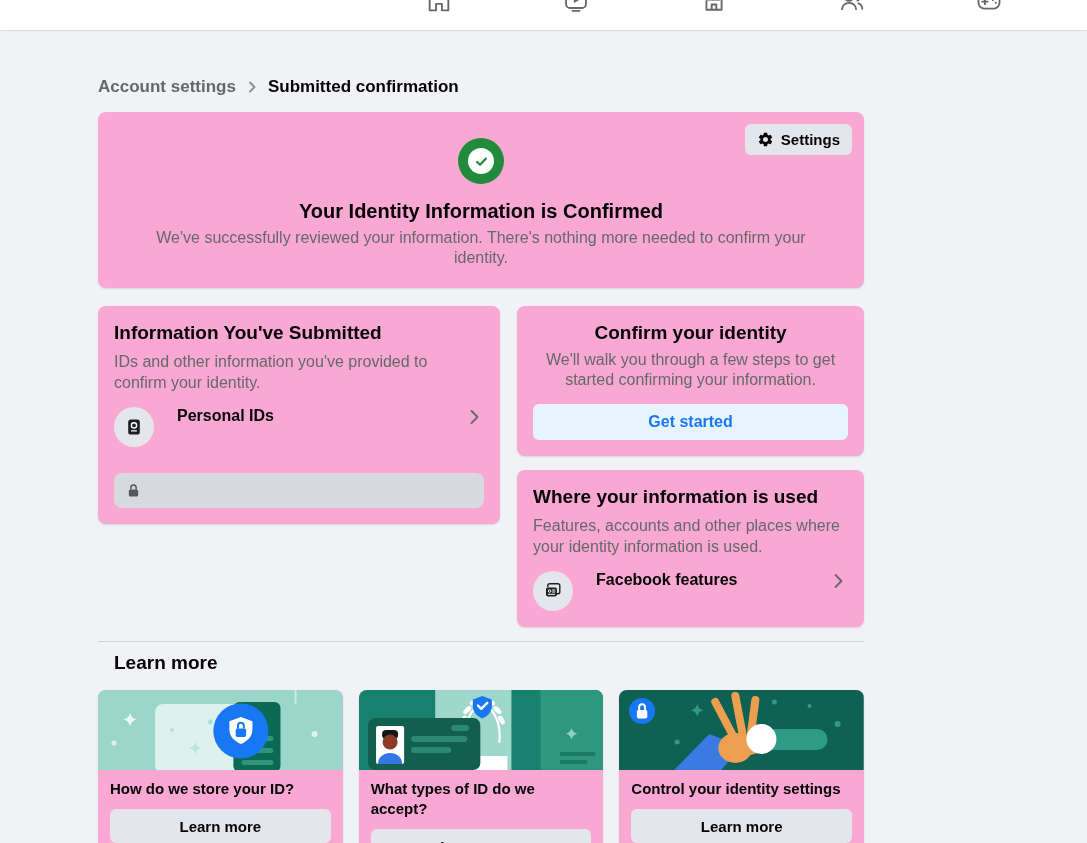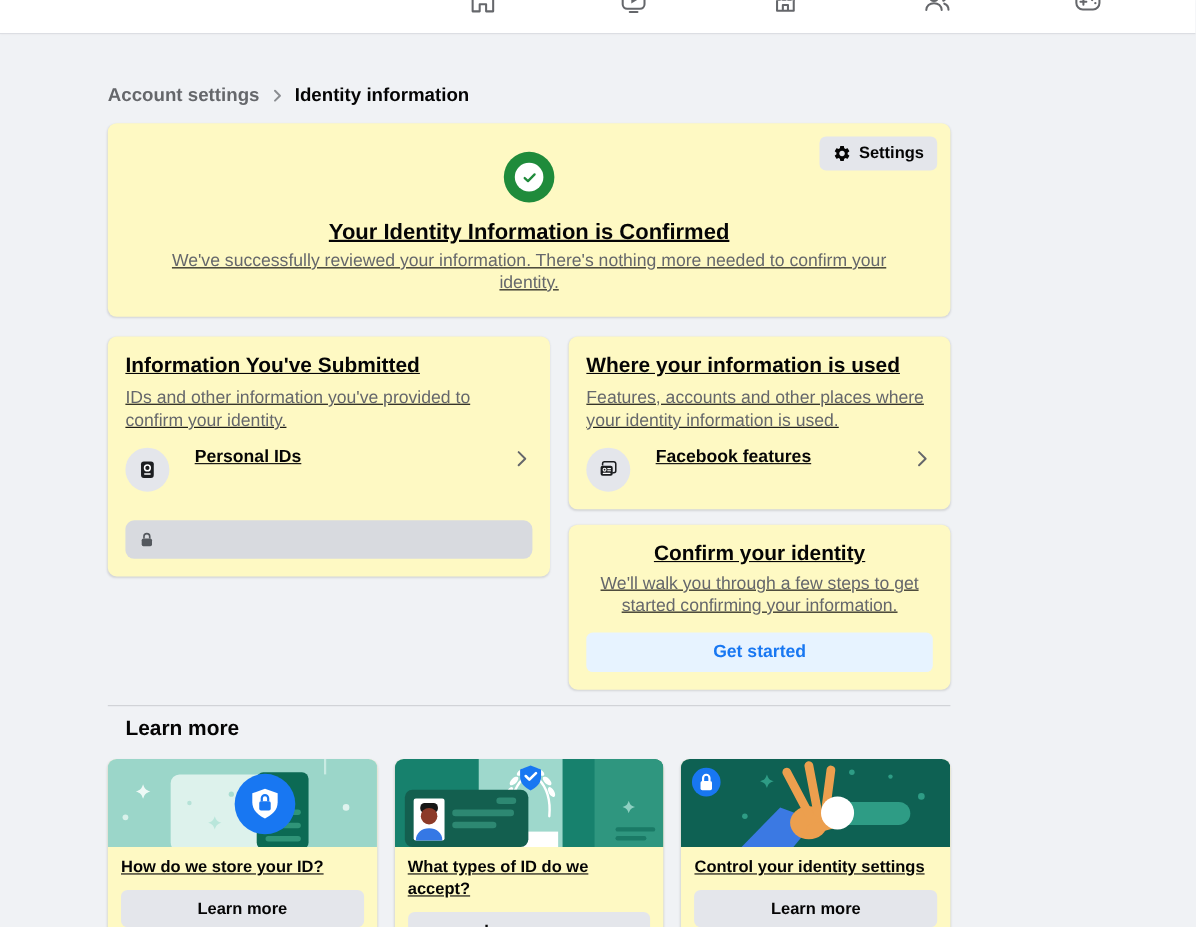--- a/index.html
+++ b/index.html
@@ -23,23 +23,22 @@
   .nav-icon svg { width:28px; height:28px; display:block; }
   
   .content { position:relative; width:766px; margin:0 0 0 98px; }
   
   .breadcrumb { display:flex; align-items:center; gap:8px; margin-top:44px; height:24px; }
   .crumb-parent { font-size:17px; font-weight:600; color:#65676b; cursor:pointer; }
   .crumb-sep { width:16px; height:16px; color:#8a8d91; display:flex; }
   .crumb-current { font-size:17px; font-weight:700; color:#050505; }
   
   .card {
-    background:#fef9c3; border-radius:8px;
+    background:#f9a8d4; border-radius:8px;
     box-shadow:0 1px 2px rgba(0,0,0,.12);
-    text-decoration:underline;
   }
   
   .hero-card { position:relative; margin-top:13px; padding:26px 16px 20px; text-align:center; }
   .settings-btn {
     position:absolute; top:12px; right:12px;
     display:flex; align-items:center; gap:7px;
     background:#e4e6eb; border:none; border-radius:6px;
     padding:7px 12px; font-family:inherit;
     font-size:15px; font-weight:600; color:#050505; cursor:pointer;
   }
@@ -149,21 +148,21 @@
 
 <div class="content">
 
   <div class="breadcrumb">
     <span class="crumb-parent">Account settings</span>
     <span class="crumb-sep">
       <svg viewBox="0 0 16 16" fill="none" stroke="currentColor" stroke-width="1.8" stroke-linecap="round" stroke-linejoin="round">
           <path d="M6 3.5 10.5 8 6 12.5"></path>
         </svg>
     </span>
-    <span class="crumb-current">Identity information</span>
+    <span class="crumb-current">Submitted confirmation</span>
   </div>
 
   <div class="card hero-card">
     <button class="settings-btn">
       <svg viewBox="0 0 24 24" fill="#050505">
           <path d="M19.14 12.94c.04-.3.06-.61.06-.94 0-.32-.02-.64-.07-.94l2.03-1.58c.18-.14.23-.41.12-.61l-1.92-3.32c-.12-.22-.37-.29-.59-.22l-2.39.96c-.5-.38-1.03-.7-1.62-.94l-.36-2.54c-.04-.24-.24-.41-.48-.41h-3.84c-.24 0-.43.17-.47.41l-.36 2.54c-.59.24-1.13.57-1.62.94l-2.39-.96c-.22-.08-.47 0-.59.22L2.74 8.87c-.12.21-.08.47.12.61l2.03 1.58c-.05.3-.09.63-.09.94s.02.64.07.94l-2.03 1.58c-.18.14-.23.41-.12.61l1.92 3.32c.12.22.37.29.59.22l2.39-.96c.5.38 1.03.7 1.62.94l.36 2.54c.05.24.24.41.48.41h3.84c.24 0 .44-.17.47-.41l.36-2.54c.59-.24 1.13-.56 1.62-.94l2.39.96c.22.08.47 0 .59-.22l1.92-3.32c.12-.22.07-.47-.12-.61l-2.01-1.58zM12 15.6c-1.98 0-3.6-1.62-3.6-3.6s1.62-3.6 3.6-3.6 3.6 1.62 3.6 3.6-1.62 3.6-3.6 3.6z"></path>
         </svg>
       <span>Settings</span>
     </button>
     <div class="check-badge">
@@ -199,45 +198,45 @@
       </div>
       <div class="disclaimer-box">
         <svg viewBox="0 0 16 16" fill="currentColor">
           <rect x="3" y="7" width="10" height="7.5" rx="1.6"></rect>
           <path d="M5.2 7 V5 a2.8 2.8 0 0 1 5.6 0 V7" fill="none" stroke="currentColor" stroke-width="1.6"></path>
         </svg>
       </div>
     </div>
 
     <div class="col-right">
+      <div class="card confirm-card">
+        <div class="confirm-title">Confirm your identity</div>
+        <div class="confirm-sub">We'll walk you through a few steps to get started confirming your information.</div>
+        <button class="get-started-btn">Get started</button>
+      </div>
+
       <div class="card info-card">
         <div class="info-title">Where your information is used</div>
         <div class="info-sub">Features, accounts and other places where your identity information is used.</div>
         <div class="link-row">
           <span class="row-icon-circle">
             <svg viewBox="0 0 20 20" fill="none" stroke="#1c1e21" stroke-width="1.4">
               <path d="M4.8 6.2 V4.6 a1.8 1.8 0 0 1 1.8 -1.8 H15 a1.8 1.8 0 0 1 1.8 1.8 V11 a1.8 1.8 0 0 1 -1.8 1.8 h-1.4"></path>
               <rect x="3" y="6.4" width="11" height="9" rx="1.8" fill="#1c1e21" stroke="none"></rect>
               <circle cx="6.6" cy="10" r="1.3" stroke="#fff" stroke-width="1"></circle>
               <path d="M9.5 9 H12 M9.5 11 H12 M5.4 13.3 H11.6" stroke="#fff" stroke-width="1" stroke-linecap="round"></path>
             </svg>
           </span>
           <span class="row-label">Facebook features</span>
           <span class="row-chevron">
             <svg viewBox="0 0 20 20" fill="none" stroke="currentColor" stroke-width="1.8" stroke-linecap="round" stroke-linejoin="round">
                 <path d="M7.5 4 13.5 10 7.5 16"></path>
               </svg>
           </span>
         </div>
-      </div>
-
-      <div class="card confirm-card">
-        <div class="confirm-title">Confirm your identity</div>
-        <div class="confirm-sub">We'll walk you through a few steps to get started confirming your information.</div>
-        <button class="get-started-btn">Get started</button>
       </div>
     </div>
   </div>
 
   <div class="divider"></div>
   <div class="learn-heading">Learn more</div>
 
   <div class="learn-cards">
 
     <div class="card learn-card">

